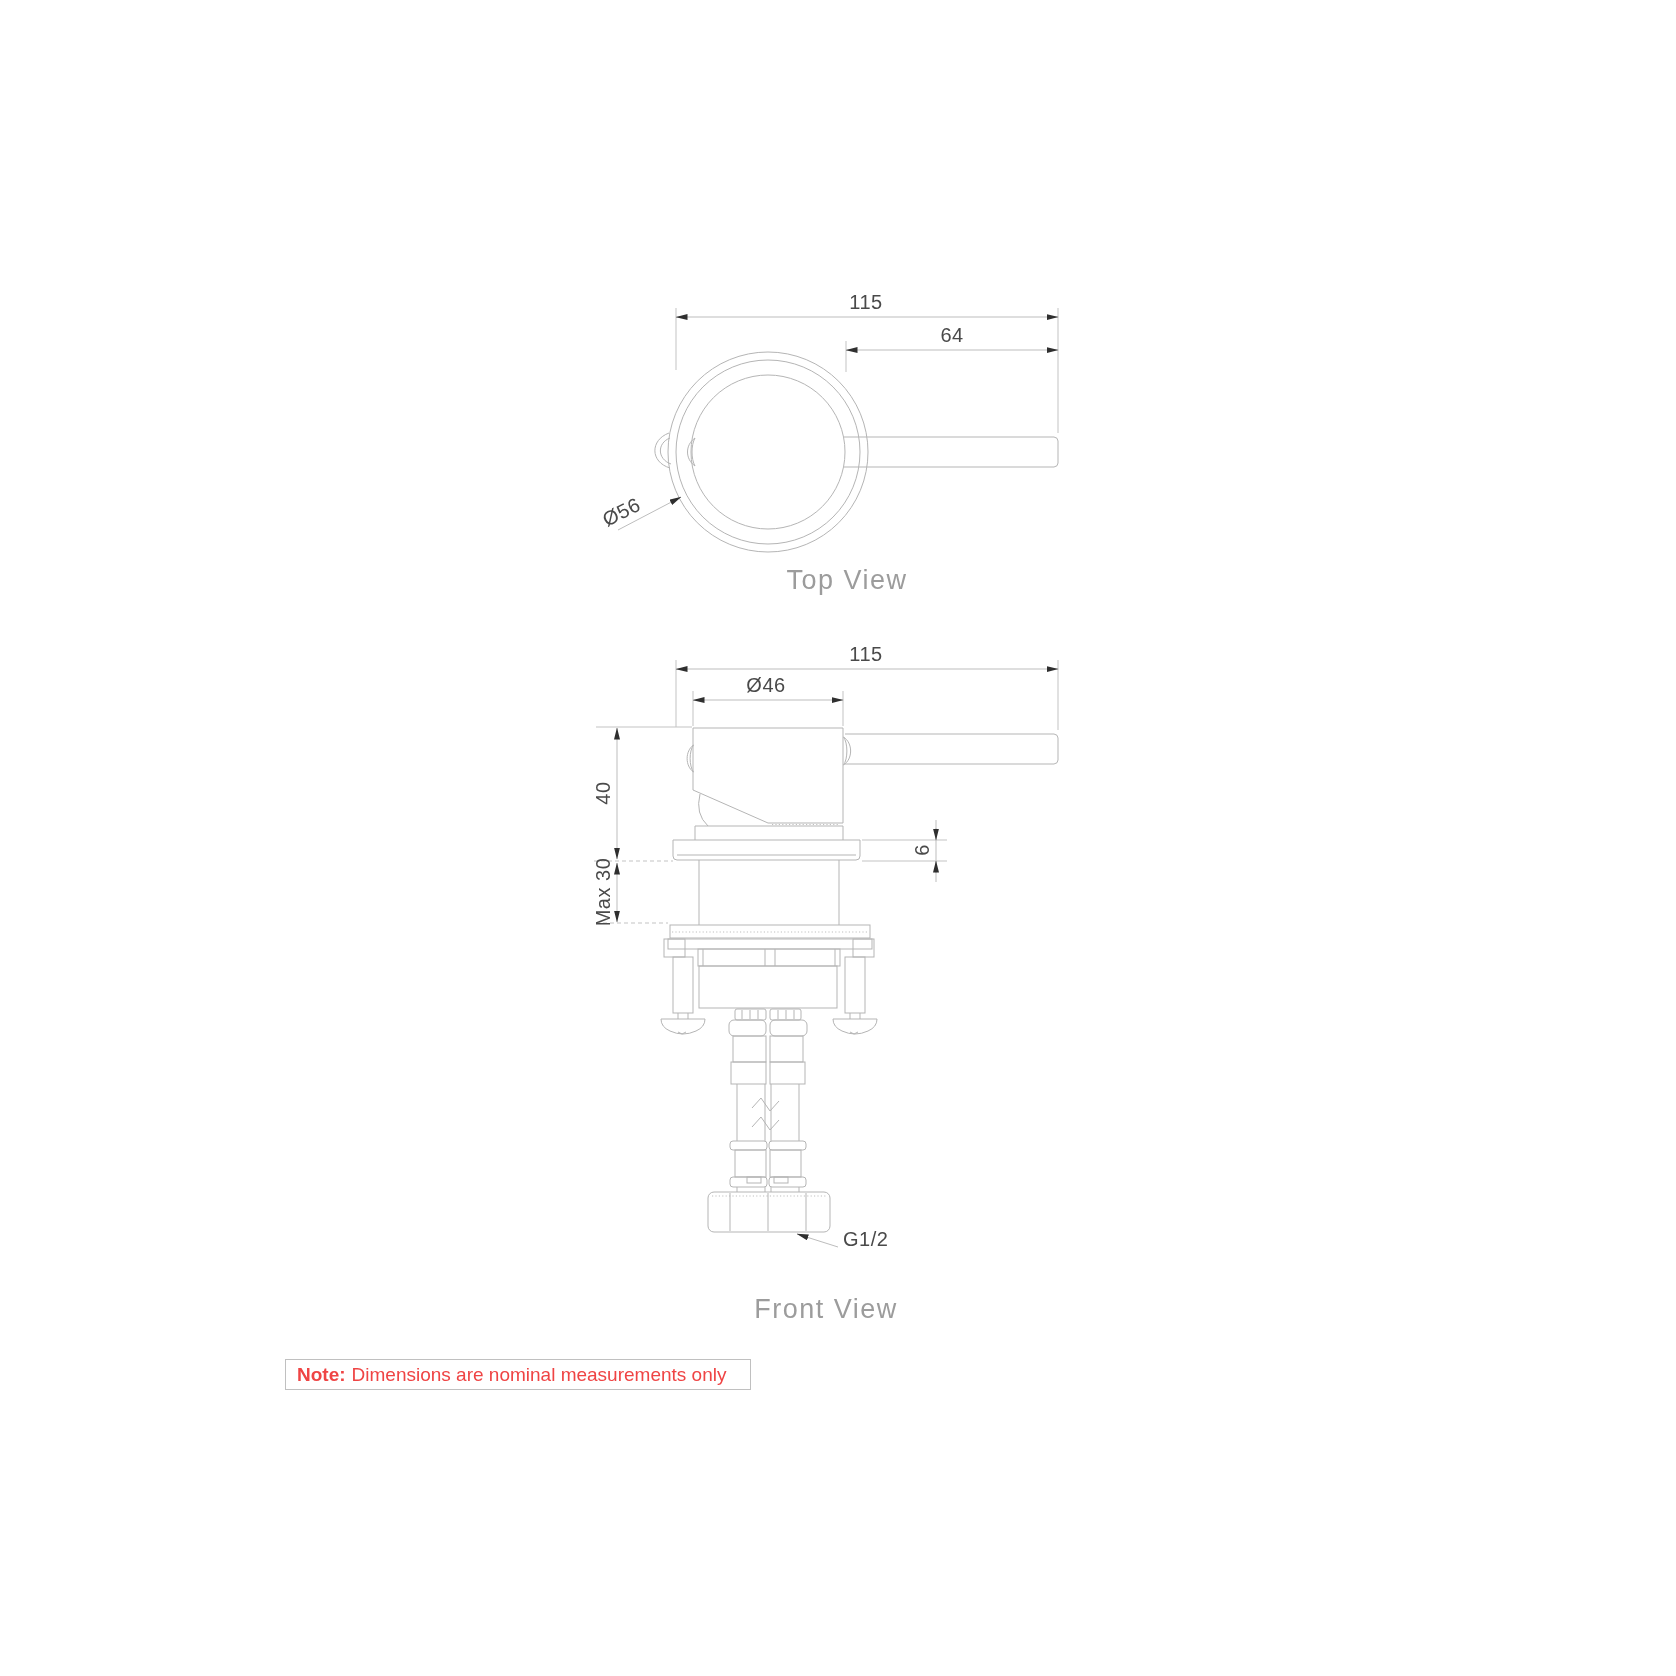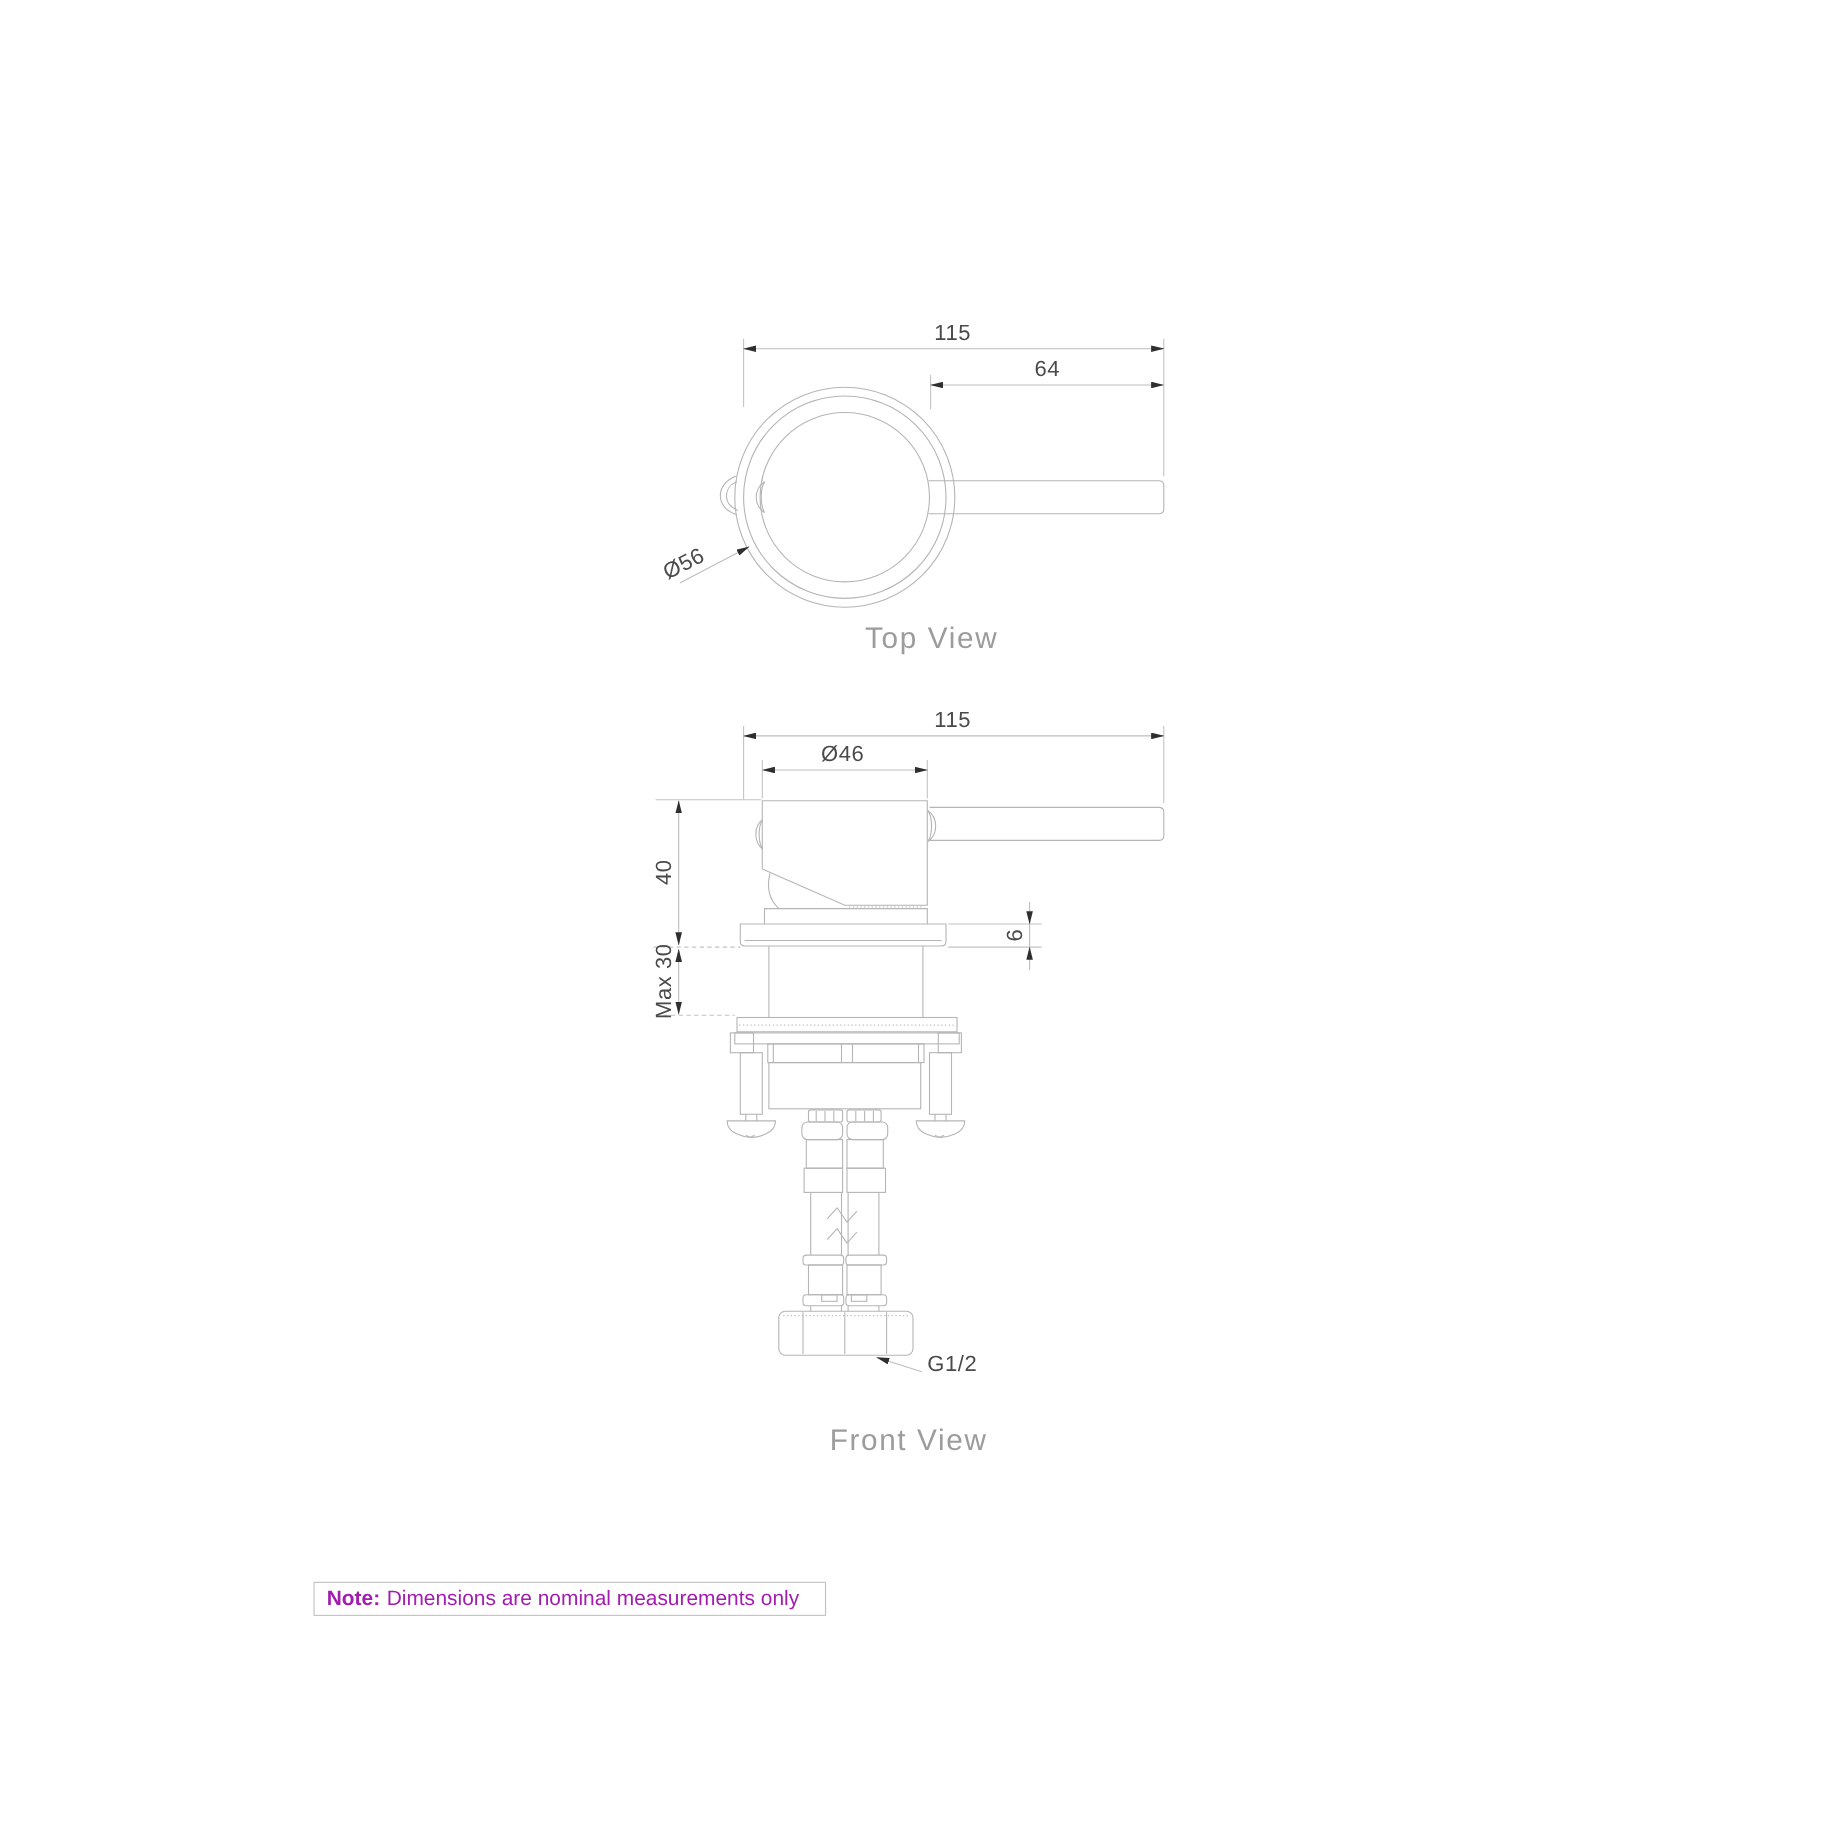--- a/index.html
+++ b/index.html
@@ -6,23 +6,23 @@
   .canvas{position:relative;width:1676px;height:1676px;background:#ffffff;overflow:hidden;
           font-family:"Liberation Sans", sans-serif;text-align:right;}
   svg{position:absolute;left:0;top:0;}
   .ln{stroke:#b5b5b5;stroke-width:1;fill:none;}
   .dim{stroke:#bdbdbd;stroke-width:1;fill:none;}
   .ext{stroke:#c3c3c3;stroke-width:1;fill:none;}
   .dash{stroke:#c3c3c3;stroke-width:1;fill:none;stroke-dasharray:4 3;}
   .dots{stroke:#c0c0c0;stroke-width:1.2;fill:none;stroke-dasharray:1.2 2.2;}
   .dimtext{font-family:"Liberation Sans",sans-serif;font-size:20px;fill:#4a4a4a;letter-spacing:0.5px;}
   .viewlabel{font-family:"Liberation Sans",sans-serif;font-size:27px;fill:#9c9c9c;letter-spacing:1.5px;}
-  .note{position:absolute;left:285px;top:1438px;width:466px;height:31px;border:1px solid #c0c0c0;
+  .note{position:absolute;left:285px;top:1359px;width:466px;height:31px;border:1px solid #c0c0c0;
         display:flex;align-items:center;box-sizing:border-box;padding-left:11px;
-        font-size:19px;color:#a21caf;white-space:pre;}
+        font-size:19px;color:#ef4444;white-space:pre;}
   .note b{margin-right:6px;font-weight:bold;}
 </style>
 </head>
 <body>
 
 <div class="canvas">
 <svg width="1676" height="1676" viewBox="0 0 1676 1676">
   <defs>
     <marker id="arr" viewBox="0 0 12 6" refX="11.5" refY="3" markerWidth="12" markerHeight="6" markerUnits="userSpaceOnUse" orient="auto-start-reverse">
       <path d="M0,0 L12,3 L0,6 Z" fill="#2f2f2f"></path>

